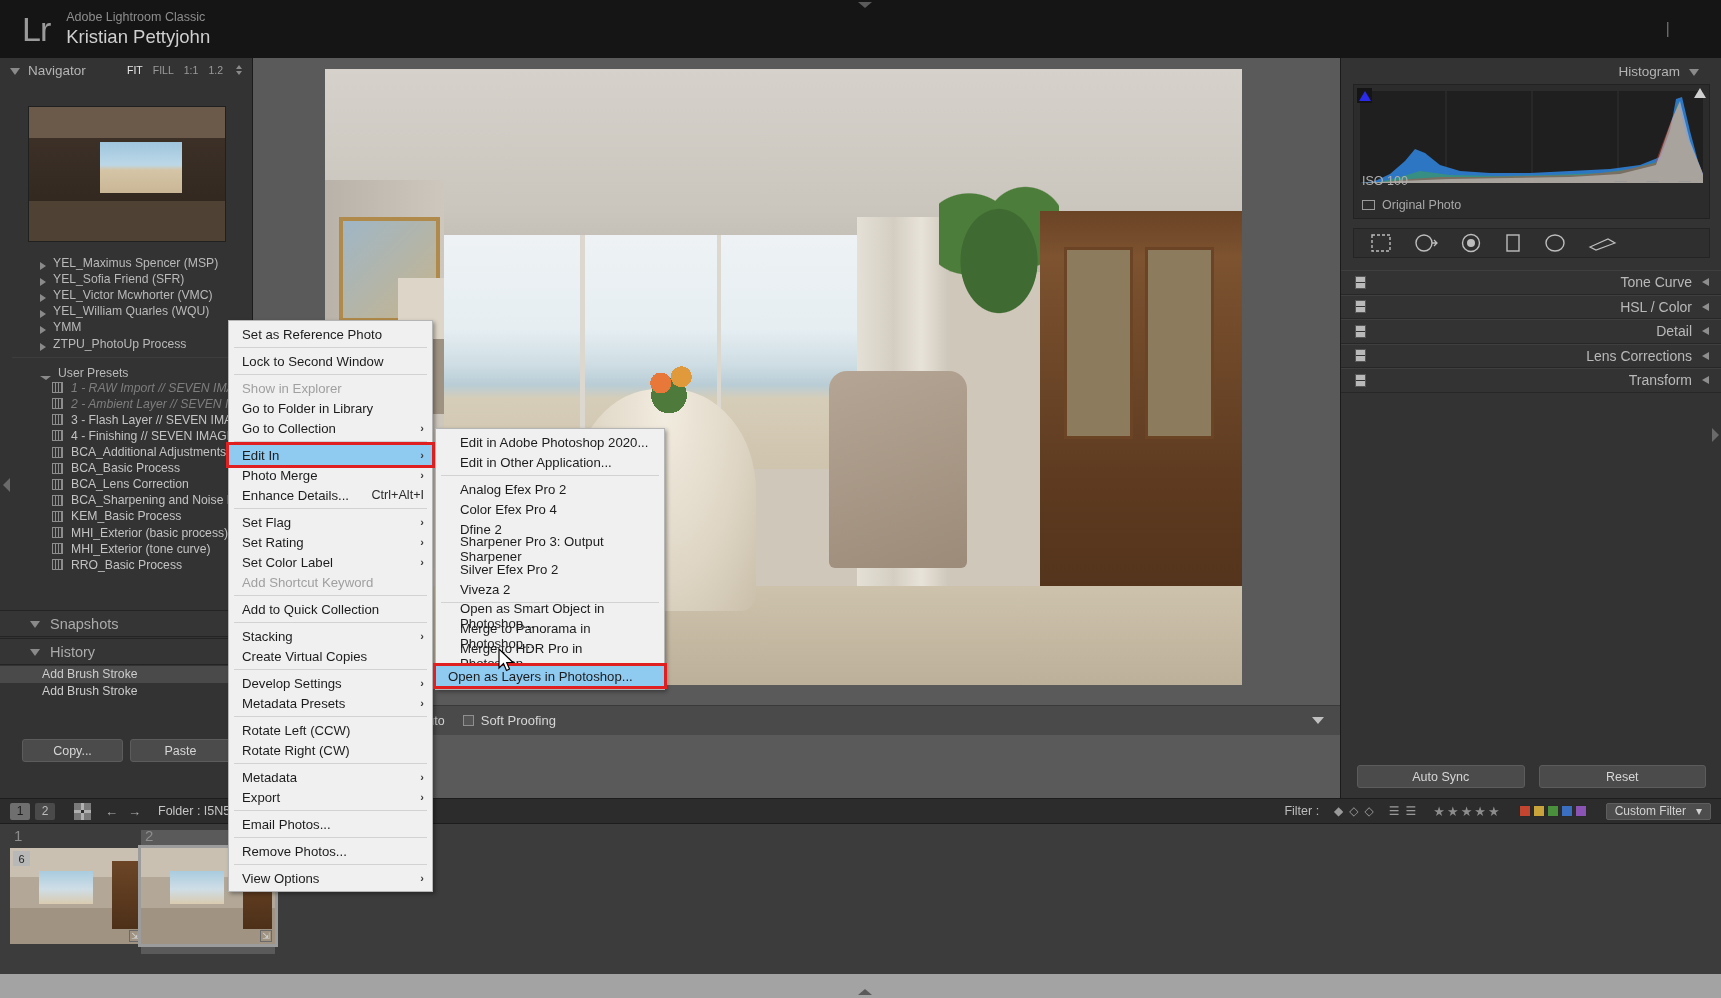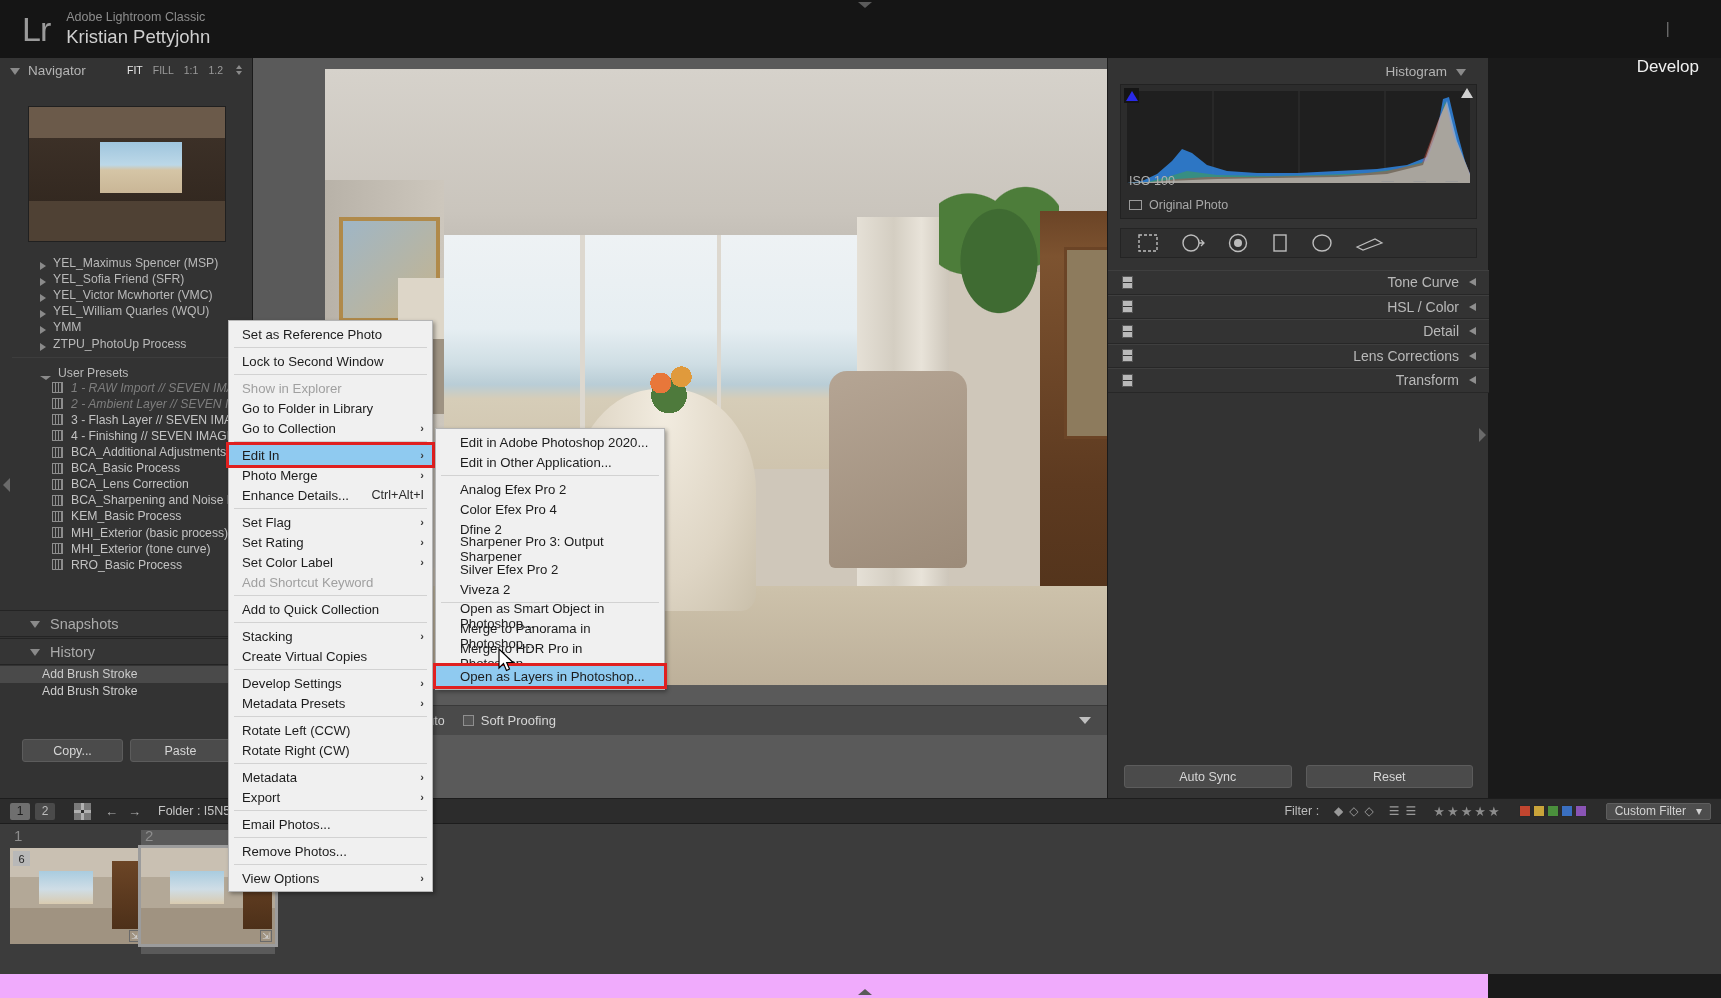--- a/index.html
+++ b/index.html
@@ -2,21 +2,21 @@
 <html><head>
 <meta charset="utf-8">
 <style>
   * { box-sizing: border-box; margin: 0; padding: 0; }
   html, body {
     width: 1721px; height: 998px;
     background: #1a1a1a;
     font-family: "Liberation Sans", sans-serif;
     overflow: hidden;
   }
-  .app { position: relative; width: 1488px; height: 998px; background: #f0abfc; }
+  .app { position: relative; width: 1721px; height: 998px; background: #a3a3a3; }
 
   
   .topbar {
     position: absolute; left: 0; top: 0; width: 1721px; height: 58px;
     background: #151515; display: flex; align-items: center;
   }
   .lr-logo {
     margin-left: 22px; color: #9a9a9a; font-size: 34px; font-weight: 400;
     letter-spacing: -1px; line-height: 1;
   }
@@ -439,21 +439,21 @@
   .msep { height: 1px; background: #d2d2d2; margin: 3px 5px; }
 
   .submenu {
     position: absolute; left: 435px; top: 428px; width: 230px;
     background: #f0f0f0; border: 1px solid #b5b5b5;
     padding: 3px 0; z-index: 60;
     box-shadow: 2px 2px 4px rgba(0,0,0,.35);
   }
   .submenu .mi { padding-left: 24px; }
   .submenu .mi.hl2 {
-    background: #8fcaf0; outline: 3px solid #e02020; z-index: 3;
+    background: #8fcaf0; outline: 3px solid #e02020; z-index: 3; padding-left: 12px;
   }
   .cursor-arrow {
     position: absolute; left: 498px; top: 648px; z-index: 70;
     width: 0; height: 0; pointer-events: none;
   }
 </style>
 </head>
 <body>
 
 <div class="app">

